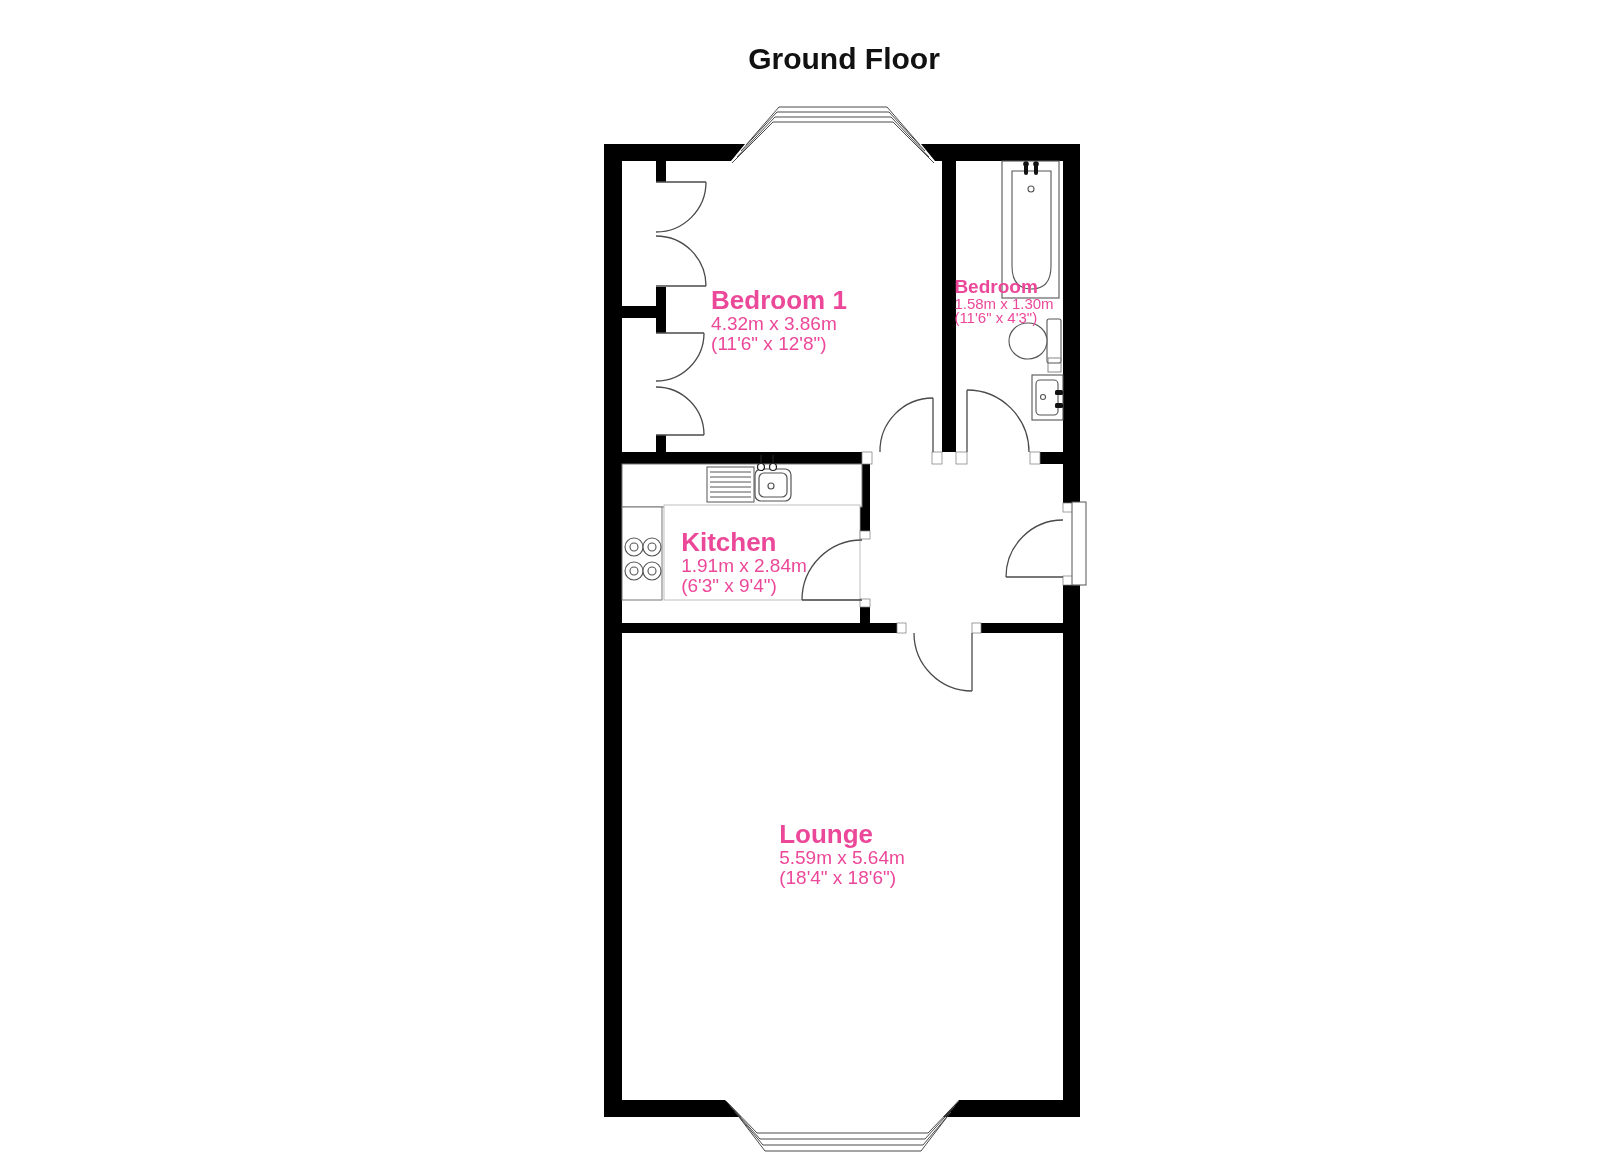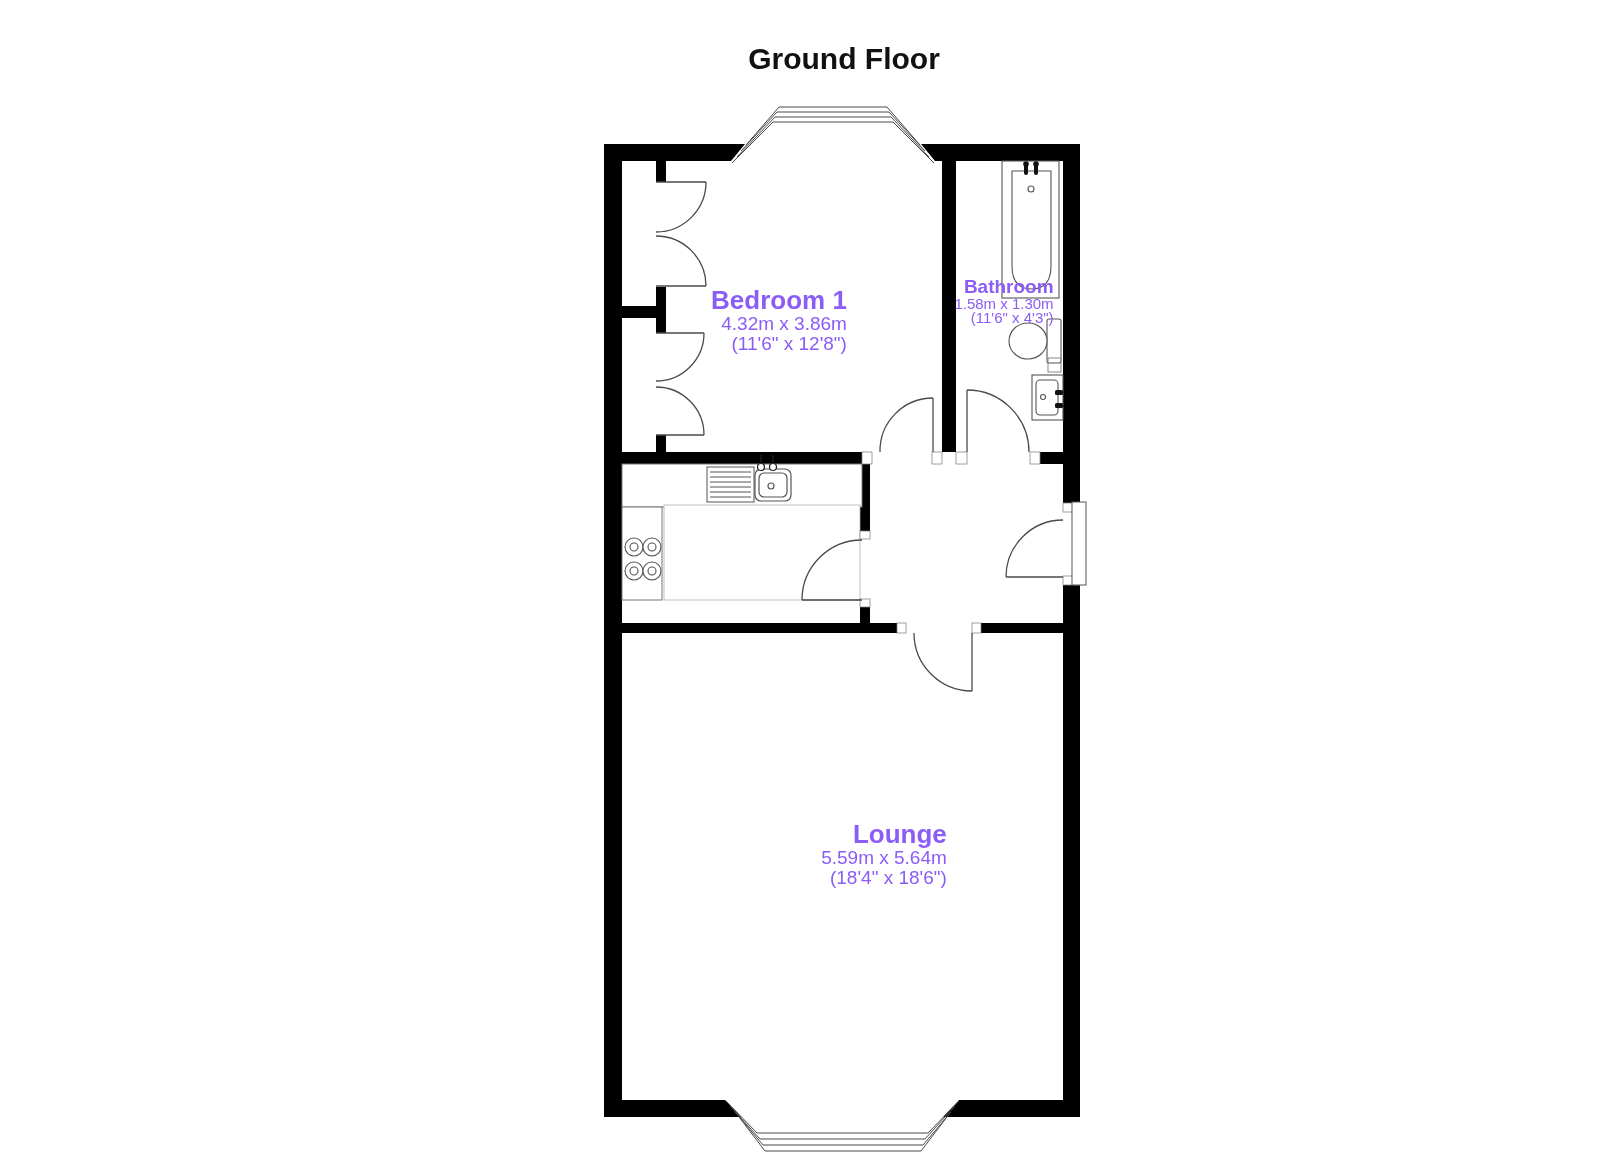--- a/index.html
+++ b/index.html
@@ -1,21 +1,21 @@
 <!DOCTYPE html>
 <html><head>
 <meta charset="utf-8">
 <style>
   html,body{margin:0;padding:0;background:#fff;}
   #canvas{position:relative;width:1600px;height:1163px;background:#fff;overflow:hidden;
           font-family:"Liberation Sans", sans-serif;color:#111;margin-left:44px;}
   #plan-svg{position:absolute;left:0;top:0;width:1600px;height:1163px;}
   .floor-title{position:absolute;transform:translateX(-50%);font-size:30px;font-weight:bold;
                white-space:nowrap;color:#111;}
-  .room-label{position:absolute;transform:translateX(-50%);text-align:right;white-space:nowrap;color:#8b5cf6;}
+  .room-label{position:absolute;transform:translateX(-50%);text-align:left;white-space:nowrap;color:#ec4899;}
   .room-name{font-size:26px;font-weight:bold;line-height:28px;}
   .room-dim{font-size:19px;line-height:20px;}
   .room-label.small .room-name{font-size:19px;line-height:21px;}
   .room-label.small .room-dim{font-size:15px;line-height:14px;}
 </style>
 </head>
 <body>
 
 <div id="canvas">
 
@@ -172,25 +172,30 @@
 
   <div class="floor-title" style="left:800px;top:42px">Ground Floor</div>
 
   <div class="room-label" style="left:735px;top:286px">
     <div class="room-name">Bedroom 1</div>
     <div class="room-dim">4.32m x 3.86m</div>
     <div class="room-dim">(11'6" x 12'8")</div>
   </div>
 
   <div class="room-label small" style="left:960px;top:276px">
-    <div class="room-name">Bathroom</div>
+    <div class="room-name">Bedroom</div>
     <div class="room-dim">1.58m x 1.30m</div>
     <div class="room-dim">(11'6" x 4'3")</div>
   </div>
 
-
-  <div class="room-label" style="left:840px;top:820px">
+  <div class="room-label" style="left:700px;top:528px">
+    <div class="room-name">Kitchen</div>
+    <div class="room-dim">1.91m x 2.84m</div>
+    <div class="room-dim">(6'3" x 9'4")</div>
+  </div>
+
+  <div class="room-label" style="left:798px;top:820px">
     <div class="room-name">Lounge</div>
     <div class="room-dim">5.59m x 5.64m</div>
     <div class="room-dim">(18'4" x 18'6")</div>
   </div>
 
 </div>
 
 </body></html>

